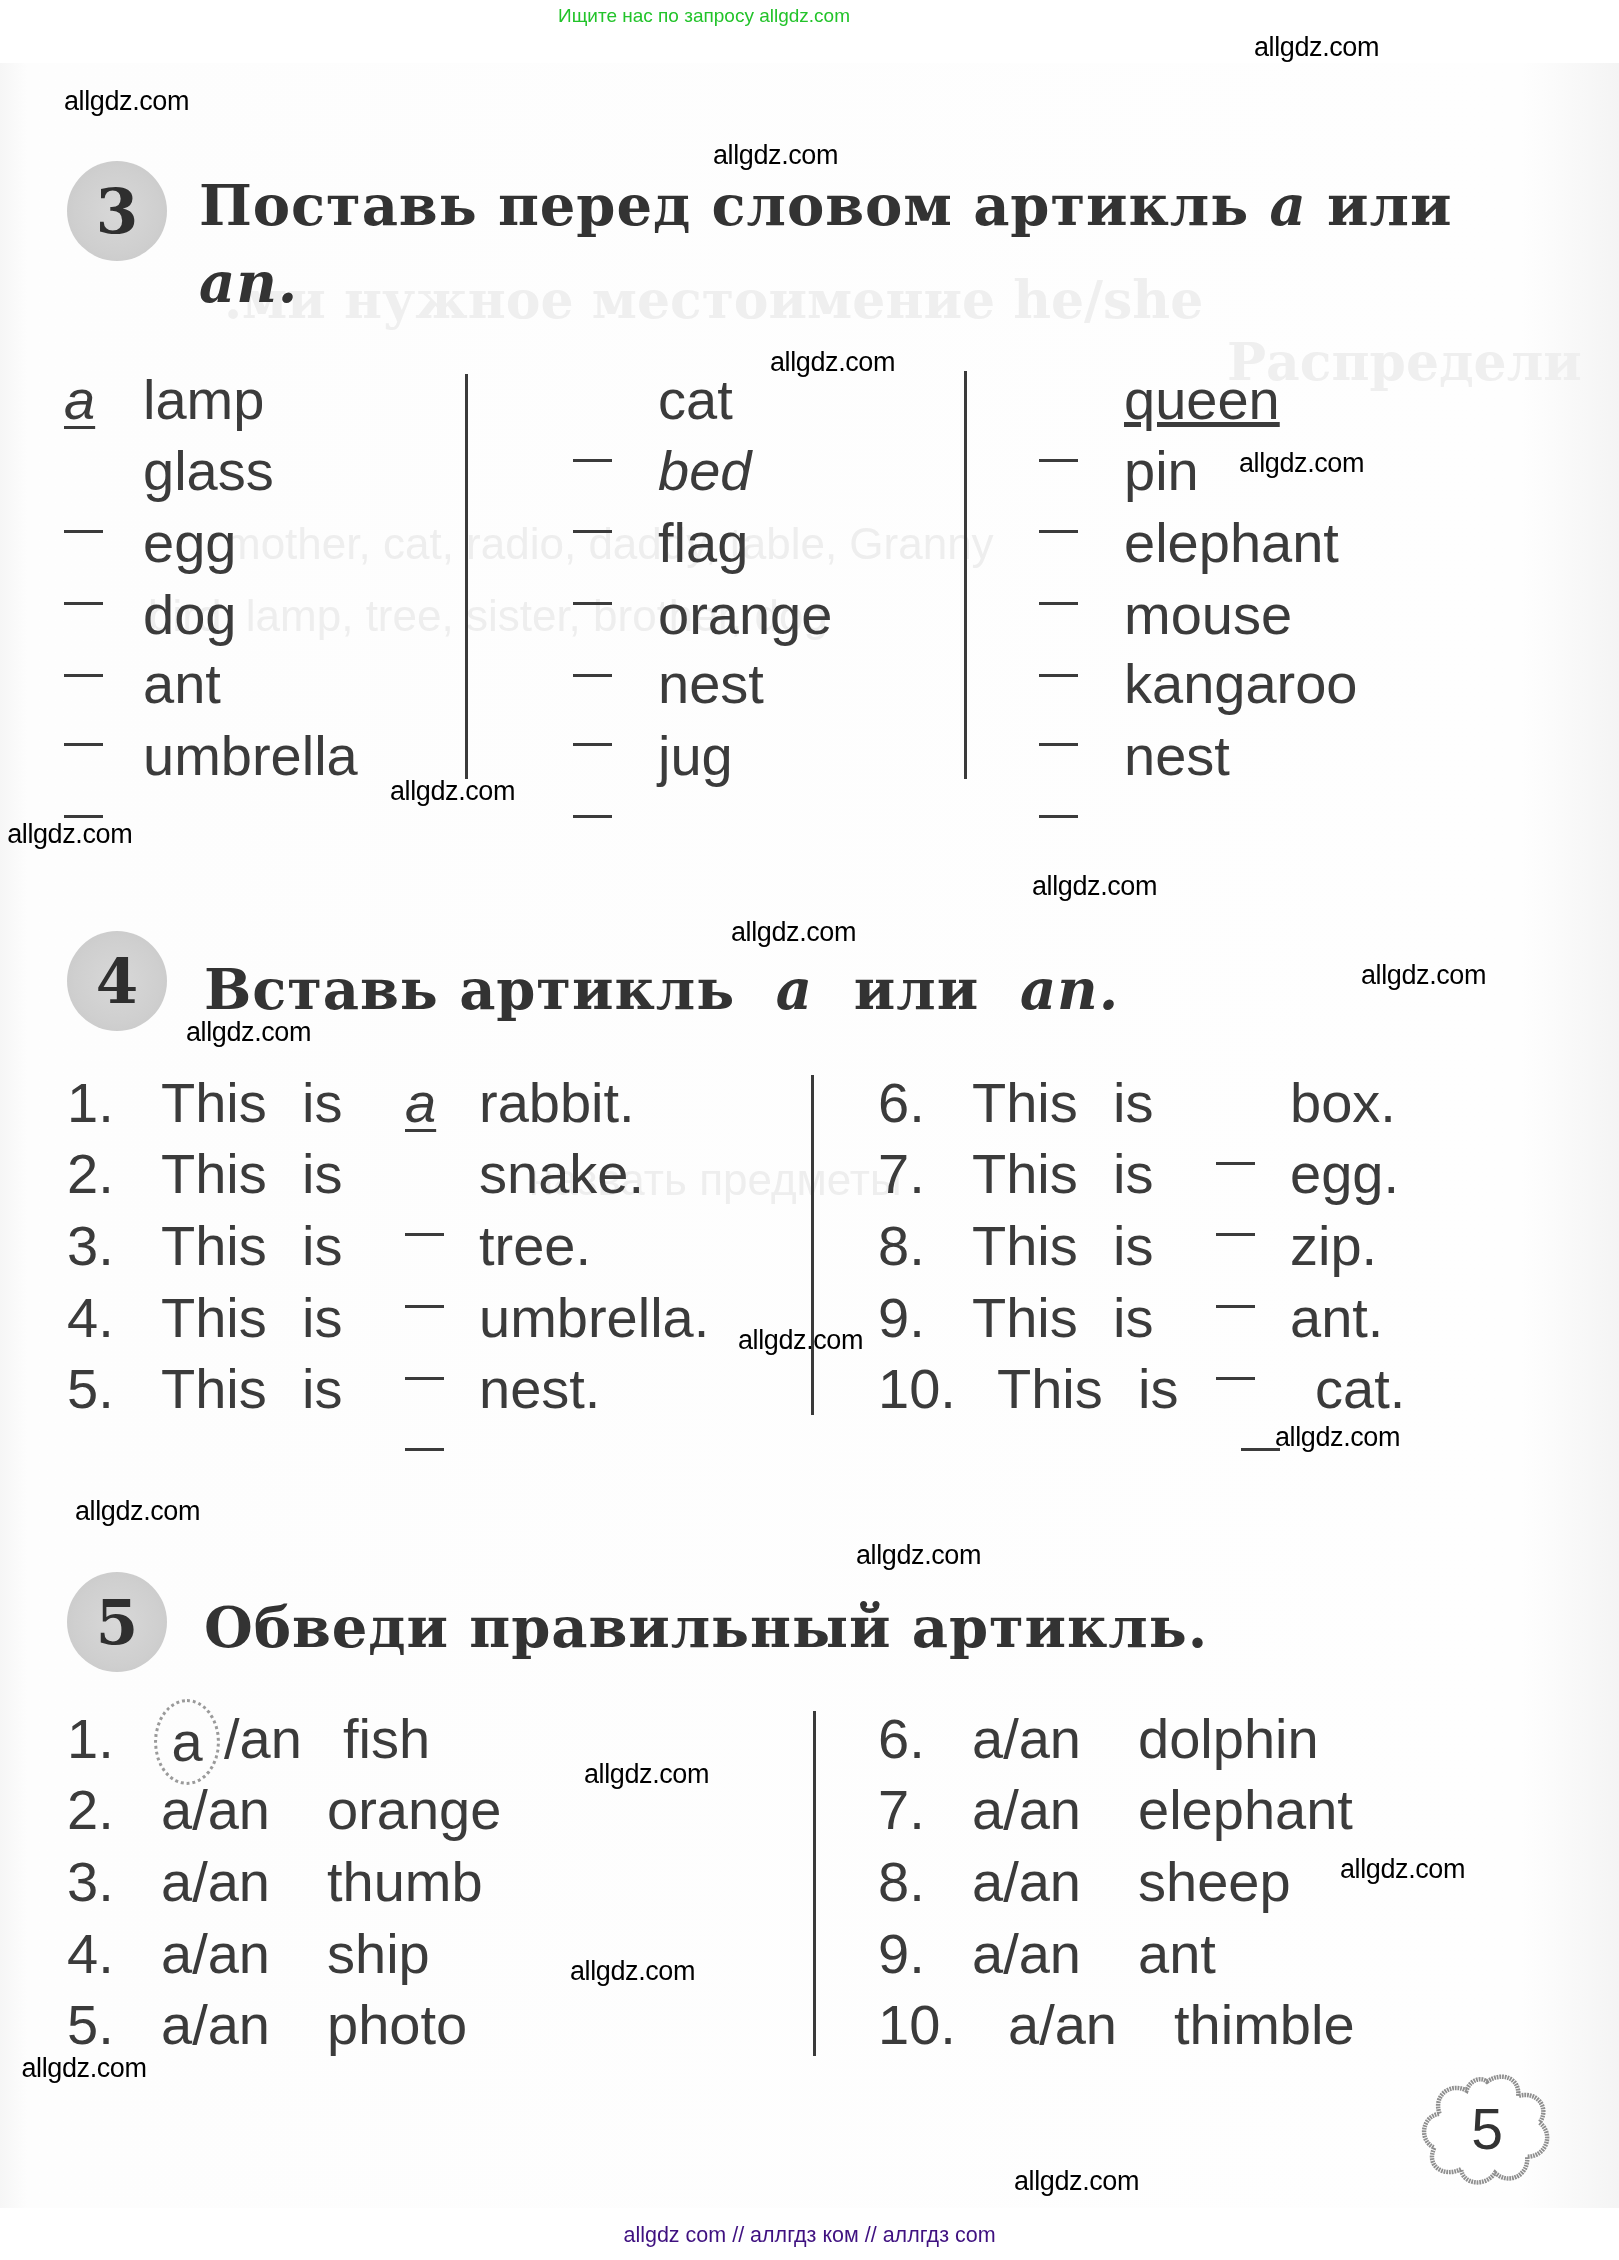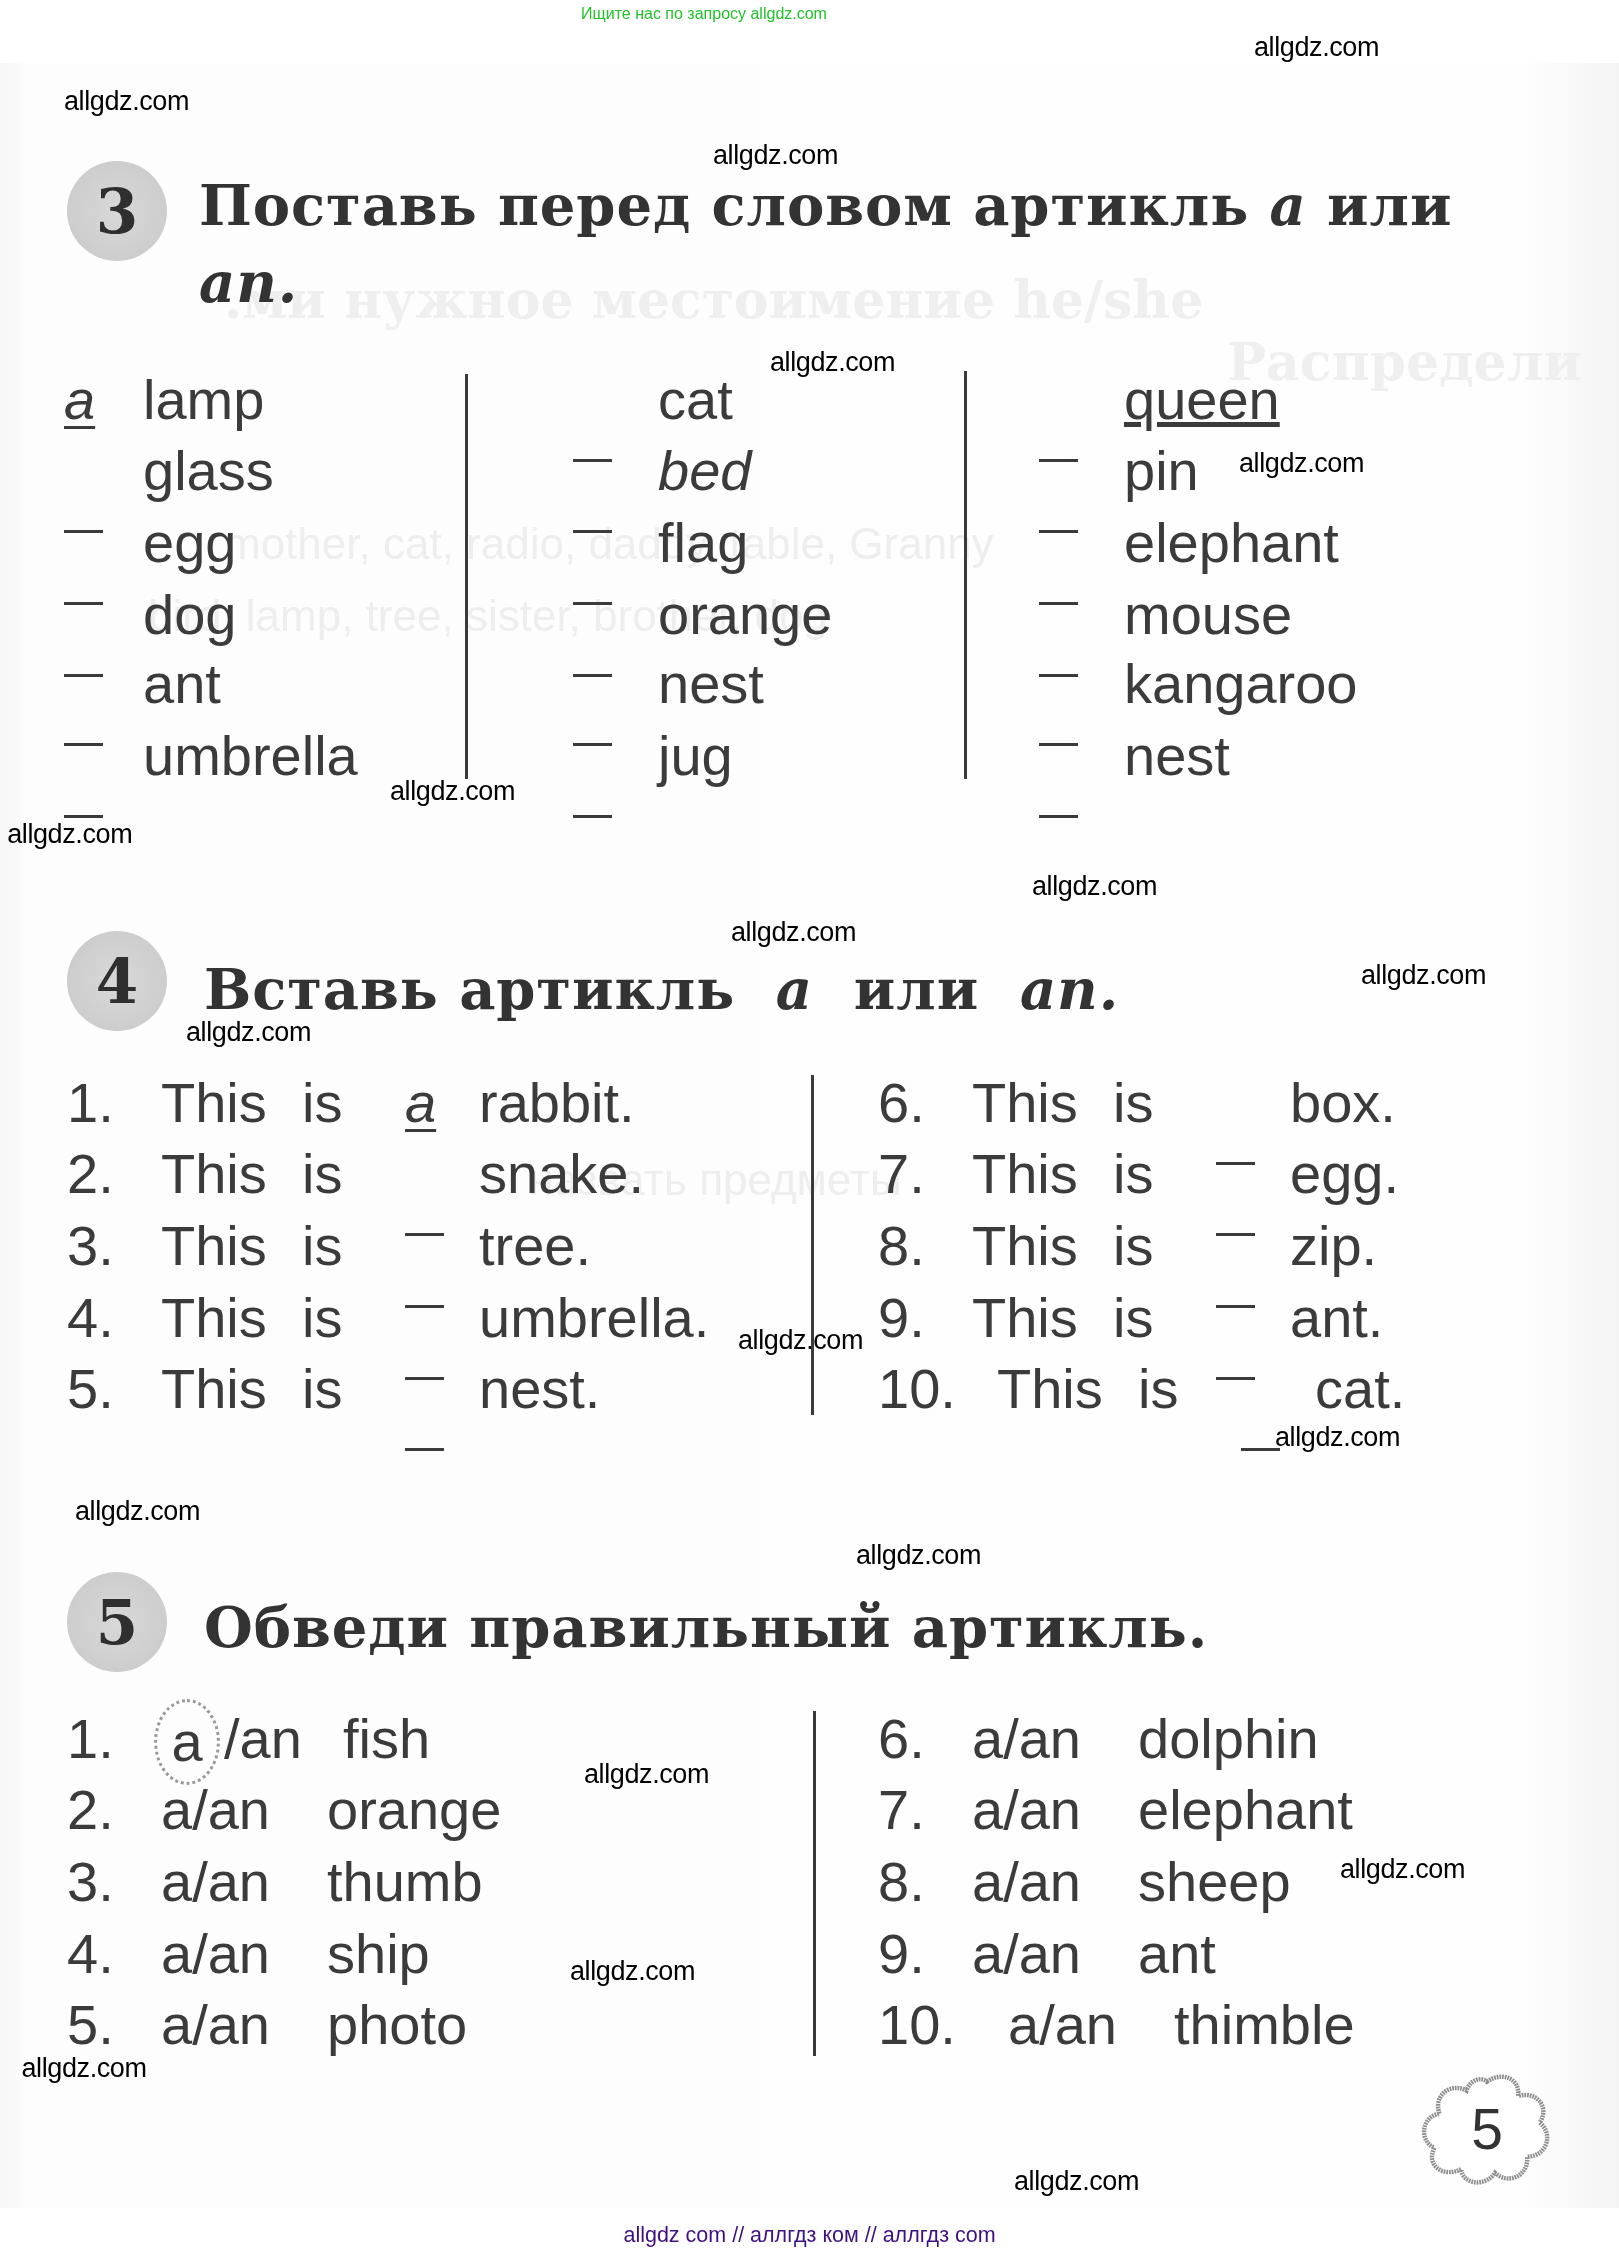--- a/index.html
+++ b/index.html
@@ -8,21 +8,21 @@
     background:#ffffff;
     font-family:"Liberation Sans", "DejaVu Sans", sans-serif;
     color:#3a3a3a;
   }
   .page-scan {
     position:absolute; left:0; top:63px; width:1619px; height:2145px;
     background:linear-gradient(90deg,#f6f6f6 0px,#fdfdfd 27px,#fefefe 1522px,#f4f4f4 1619px);
   }
   .abs { position:absolute; white-space:nowrap; }
 
-  .top-banner { left:0; top:5.4px; width:1408px; text-align:center; font-size:16px; color:#22c32a; }
+  .top-banner { left:0; top:5.4px; width:1408px; text-align:center; font-size:19px; color:#22c32a; }
   .footer-banner { left:0; top:2223px; width:1619px; text-align:center; font-size:21.5px; color:#3f1180; }
   .wm { font-family:"Liberation Sans", sans-serif; font-size:27px; color:#000; letter-spacing:-0.4px; }
 
   .badge {
     position:absolute; width:100px; height:100px; border-radius:50%;
     background:radial-gradient(circle,#d8d8d8 0%,#cfcfcf 60%,#c6c6c6 100%);
     display:flex; align-items:center; justify-content:center;
     font-family:"DejaVu Serif","Liberation Serif",serif; font-weight:bold;
     font-size:61px; color:#2f2f2f;
   }

